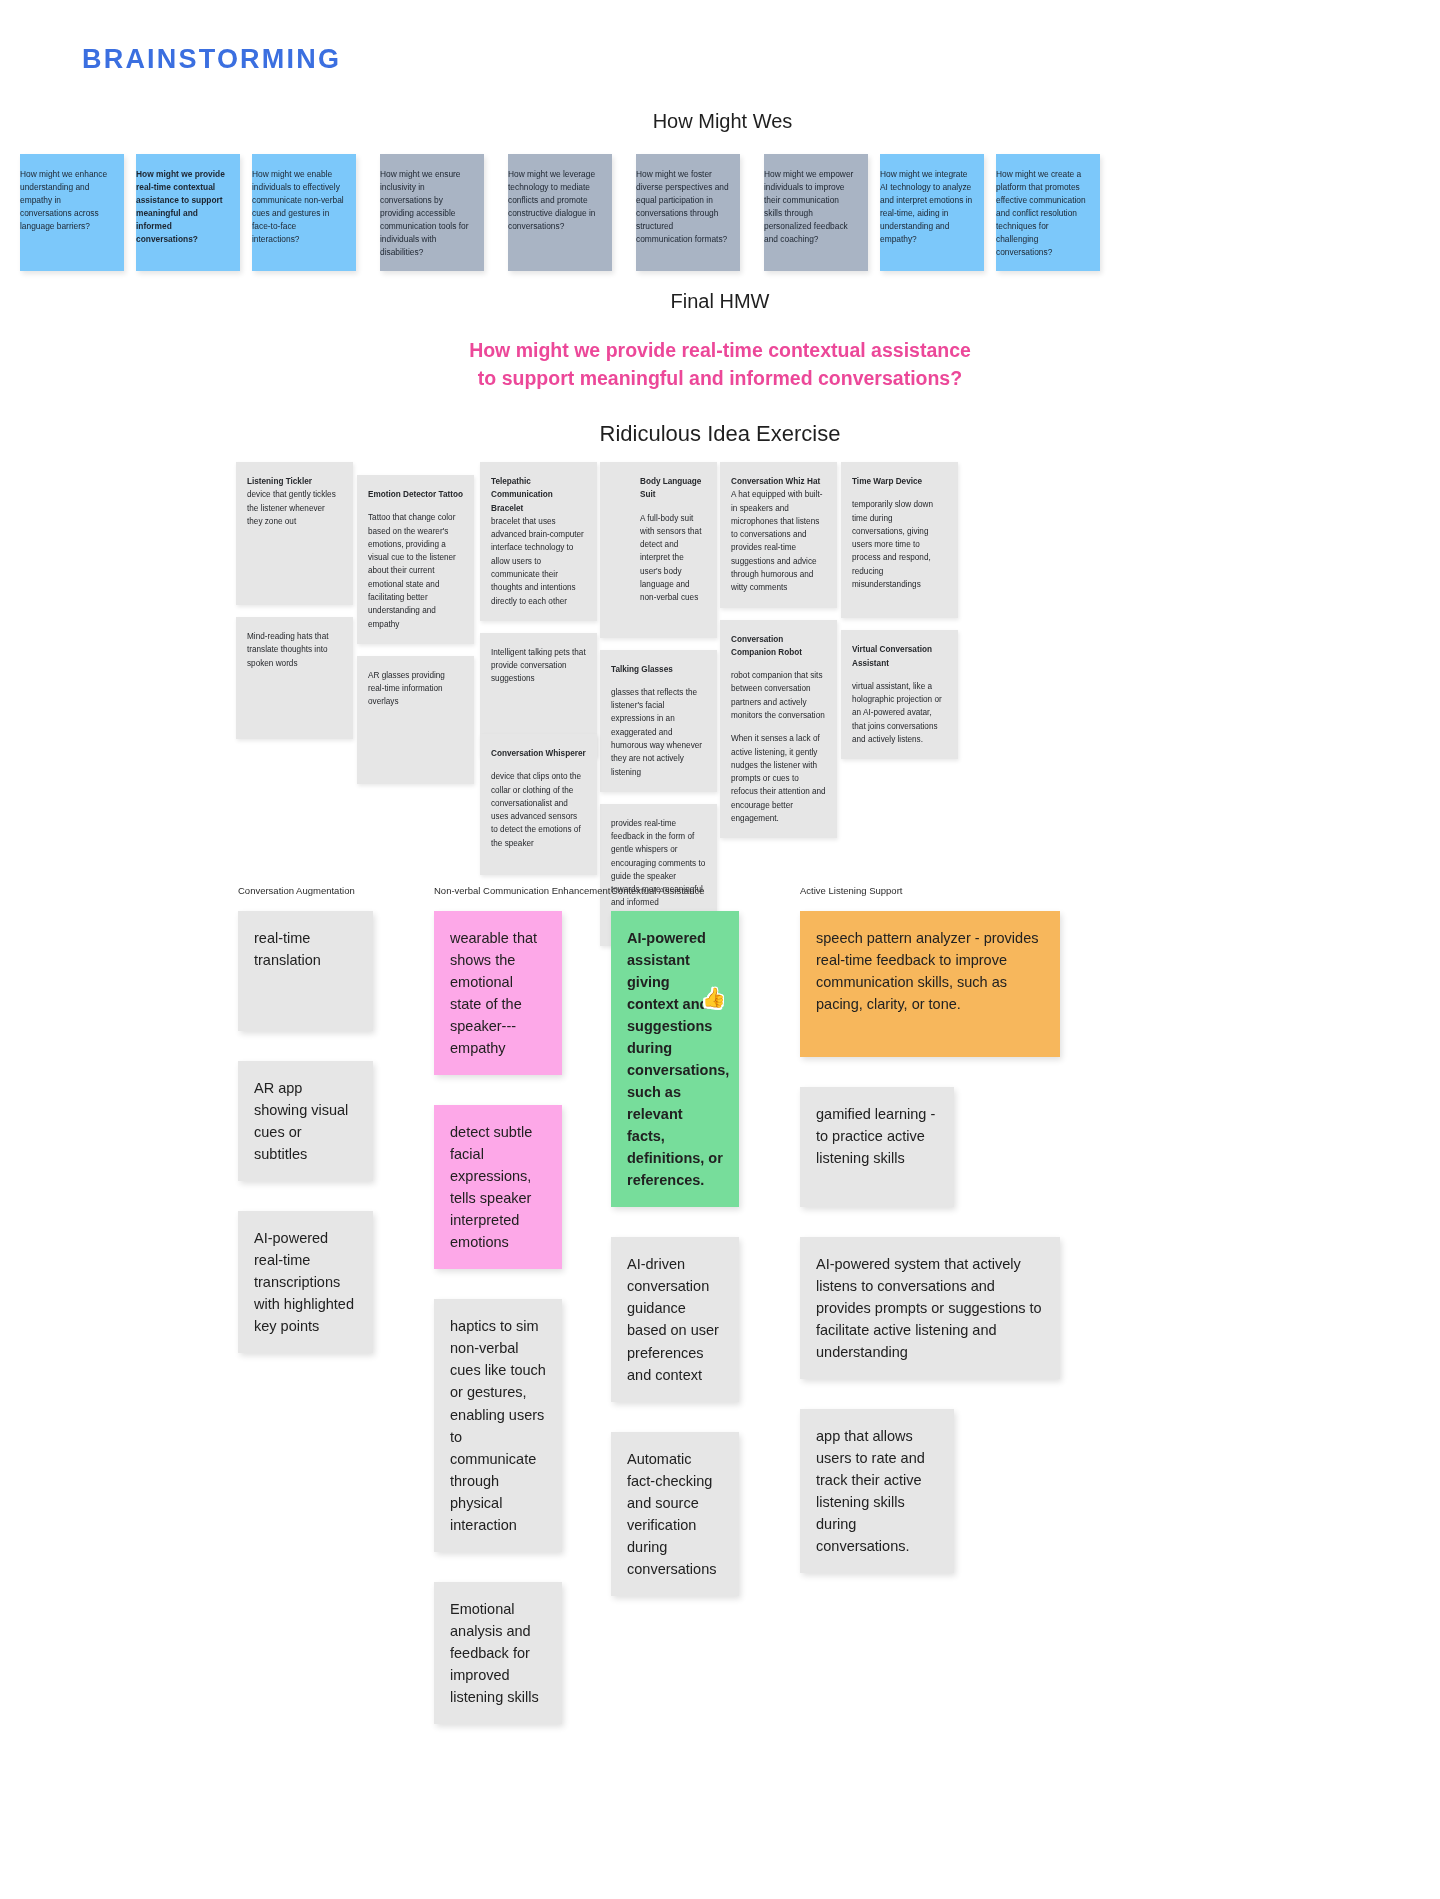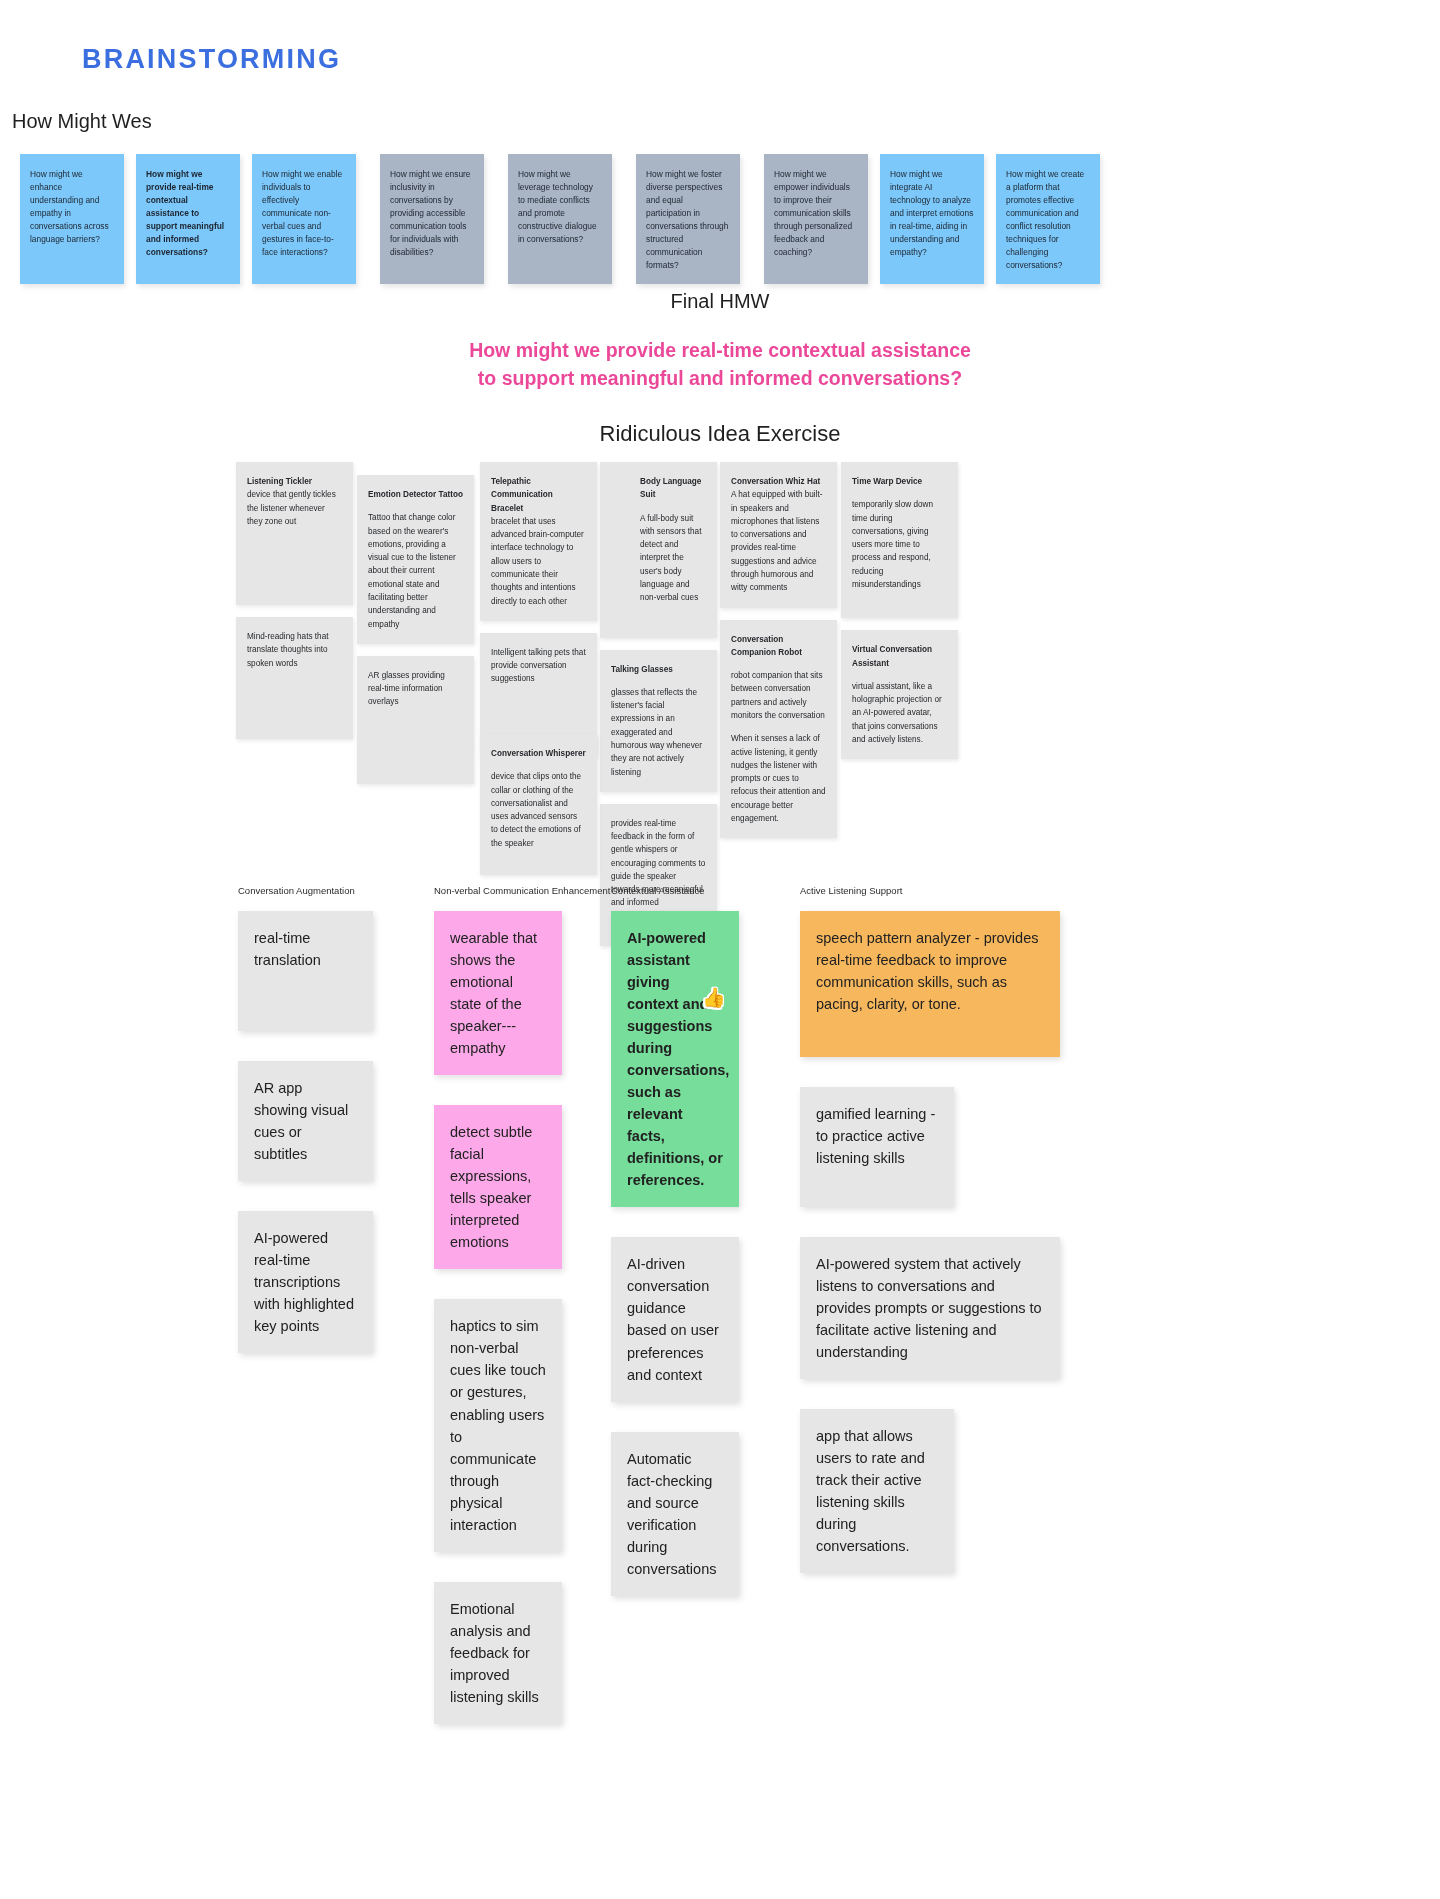--- a/index.html
+++ b/index.html
@@ -28,36 +28,36 @@
   }
 
   
   .section-heading {
     position: absolute;
     font-size: 20px;
     font-weight: normal;
     color: #1f1f1f;
     white-space: nowrap;
   }
-  #hmw-heading { left: 12px; right: 0; top: 110px; text-align: left; }
+  #hmw-heading { left: 5px; right: 0; top: 110px; text-align: center; }
   #finalhmw-heading { left: 0; right: 0; top: 290px; text-align: center; }
   #ridiculous-heading { left: 0; right: 0; top: 421px; text-align: center; font-size: 22px; }
 
   
   .hmw-row {
     position: absolute;
     left: 20px; top: 154px;
     width: 1400px;
     display: flex;
     gap: 12px;
   }
   .hmw-card {
     width: 104px;
     min-height: 108px;
-    padding: 14px 10px 12px 10px;
+    padding: 14px 10px 12px 0;
     font-size: 8.4px;
     line-height: 1.55;
     color: #1d2530;
     box-shadow: 2px 3px 5px rgba(0,0,0,0.10);
   }
   .hmw-card.blue { background: #7cc8fa; }
   .hmw-card.gray { background: #a9b4c4; margin-left: 12px; }
   .hmw-card.bold { font-weight: bold; }
 
   

